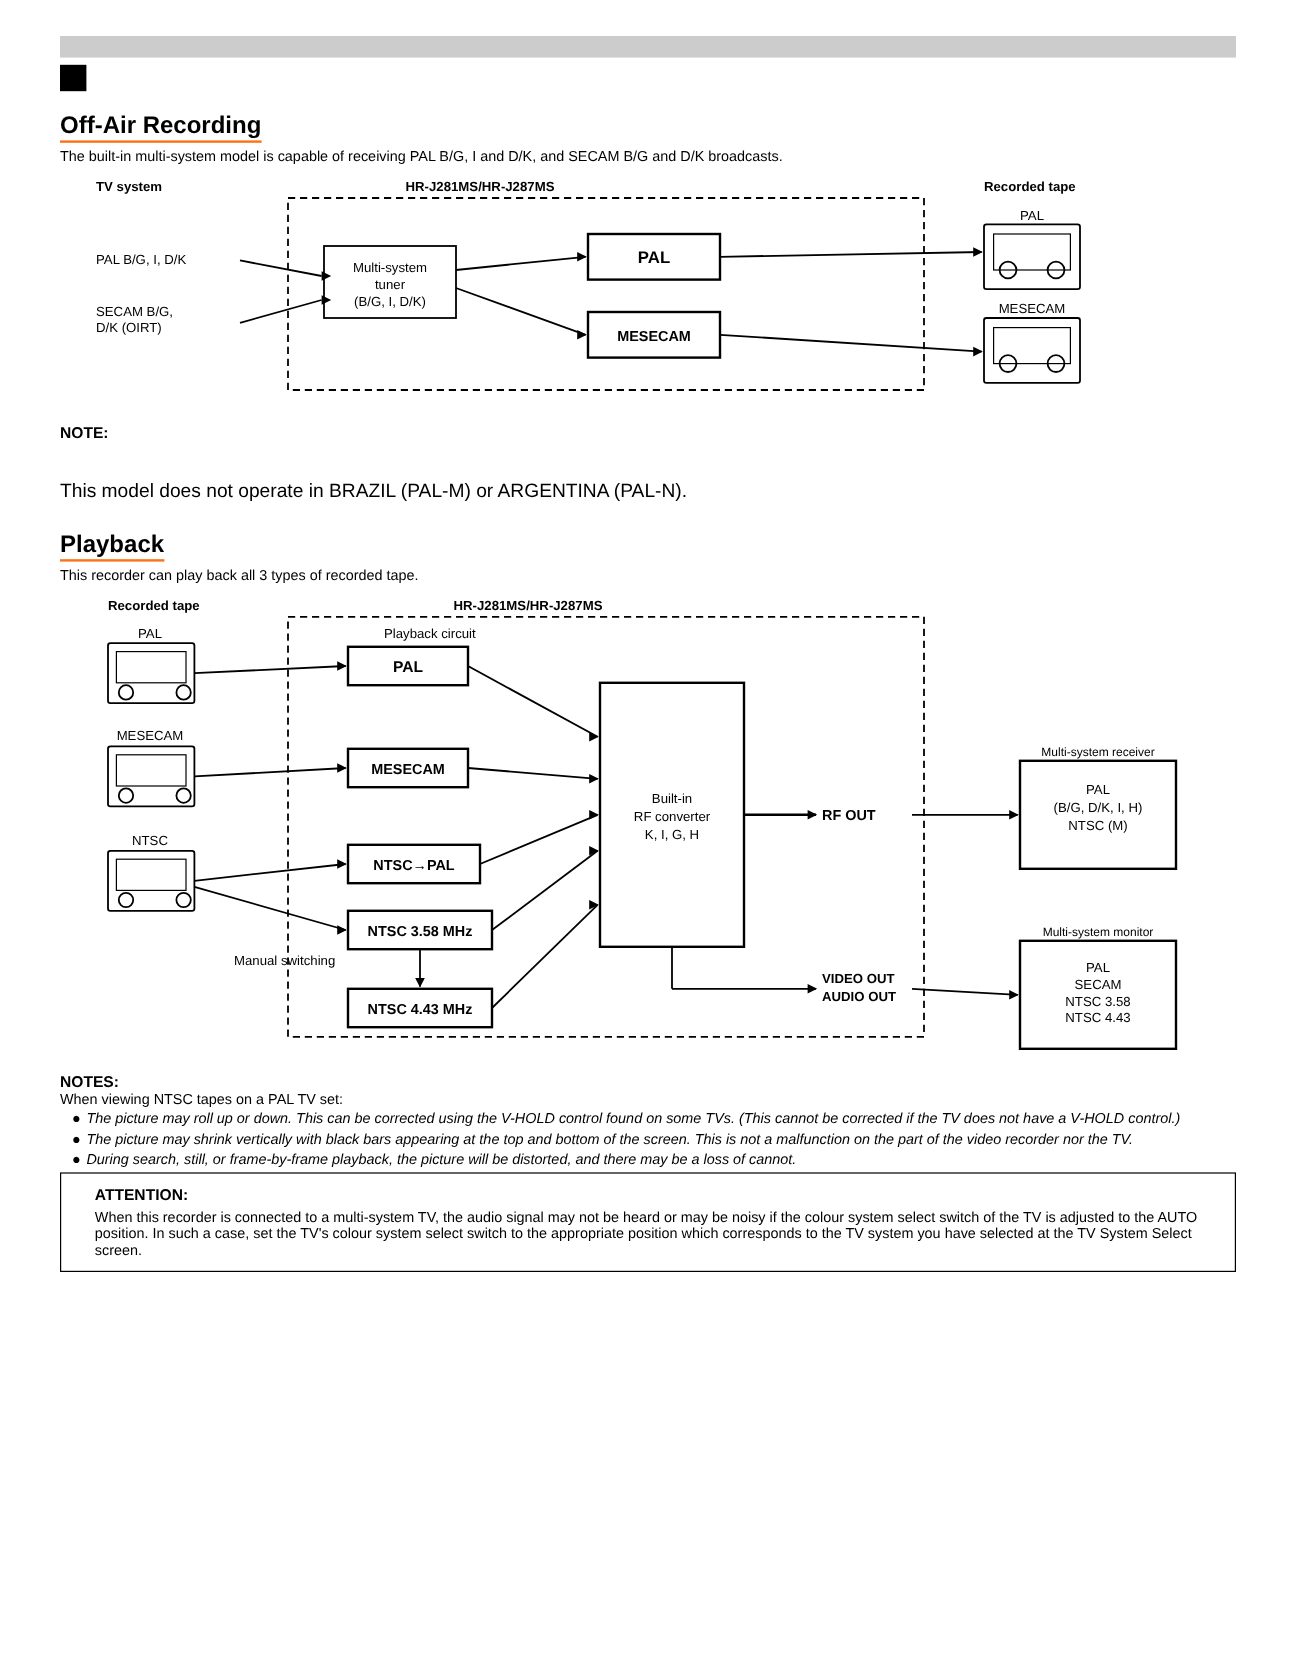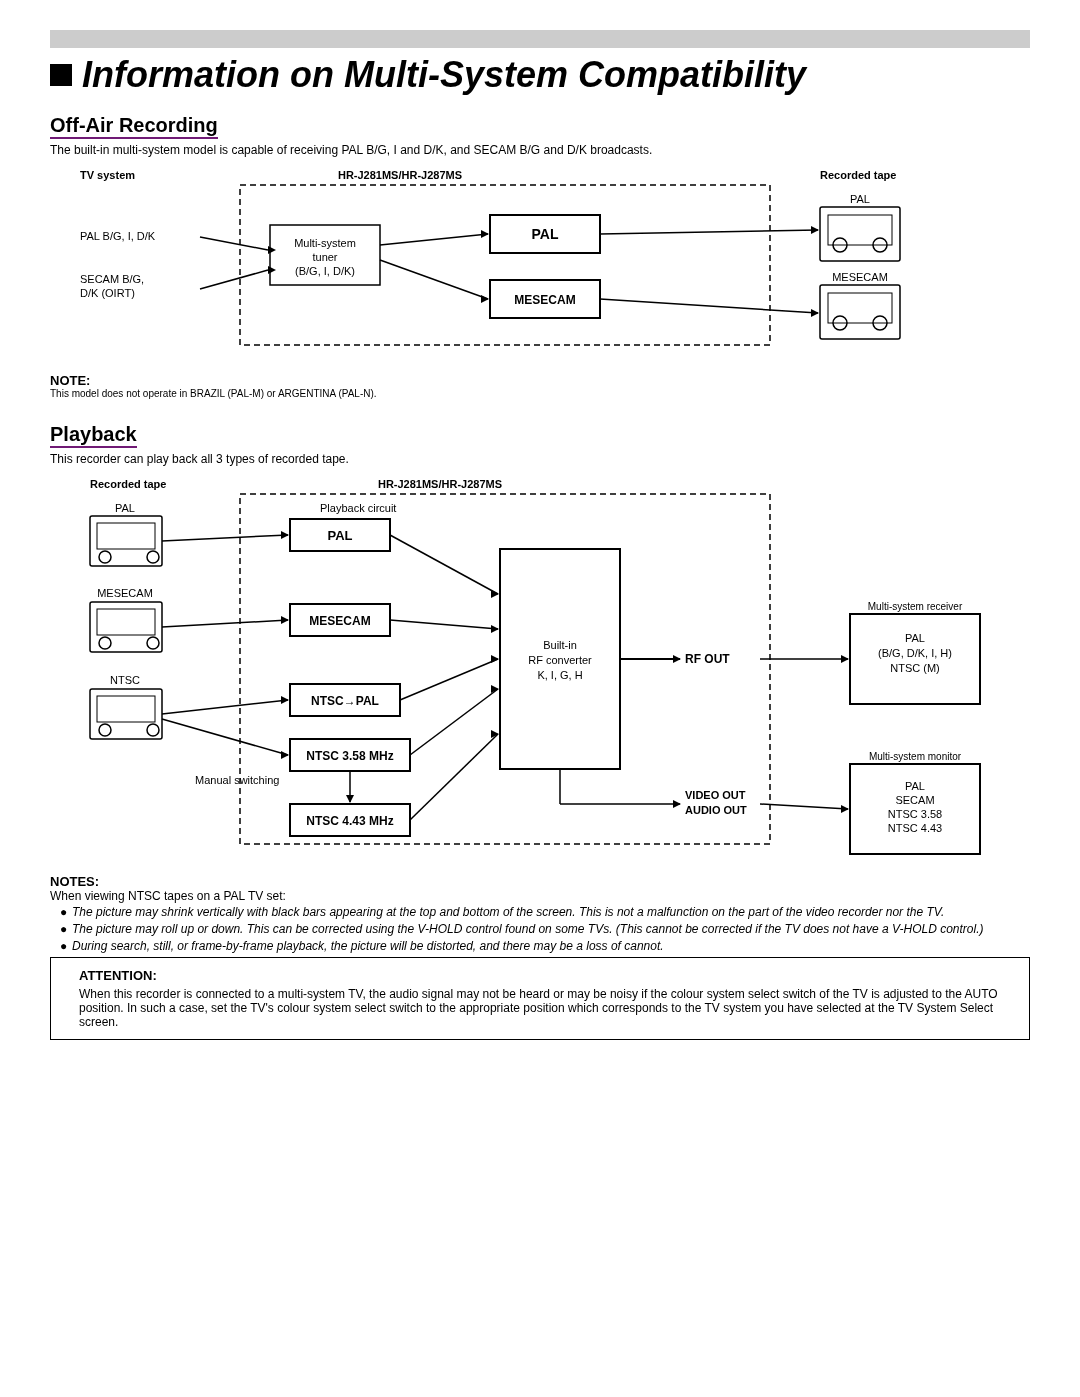--- a/index.html
+++ b/index.html
@@ -36,21 +36,21 @@
       font-size: 36px;
       font-style: italic;
       font-weight: bold;
       font-family: Arial, Helvetica, sans-serif;
     }
 
     
     .section-title {
       font-size: 20px;
       font-weight: bold;
-      border-bottom: 2px solid #701a75;
+      border-bottom: 2px solid #f97316;
       display: inline-block;
       margin-bottom: 4px;
     }
     .section-desc {
       font-size: 12px;
       margin-bottom: 8px;
     }
 
     
     .offair-diagram {
@@ -65,21 +65,22 @@
 
     
     .note-block {
       margin-bottom: 24px;
     }
     .note-title {
       font-weight: bold;
       font-size: 13px;
     }
     .note-text {
-      font-size: 10px;
+      font-size: 16px;
+      margin-top: 33px;
     }
 
     
     .playback-diagram {
       position: relative;
       height: 390px;
       margin-bottom: 10px;
     }
     .playback-diagram svg {
       width: 100%;
@@ -128,21 +129,20 @@
       margin-bottom: 4px;
     }
   </style>
 </head>
 <body>
 
 <div class="header-bar"></div>
 
 <div class="title-block">
   <div class="title-square"></div>
-  <div class="main-title">Information on Multi-System Compatibility</div>
 </div>
 
 <div>
   <div class="section-title">Off-Air Recording</div>
   <div class="section-desc">The built-in multi-system model is capable of receiving PAL B/G, I and D/K, and SECAM B/G and D/K broadcasts.</div>
 
   
   <div class="offair-diagram">
     <svg viewBox="0 0 960 200" xmlns="http://www.w3.org/2000/svg" style="overflow:visible">
 
@@ -315,22 +315,22 @@
       <line x1="700" y1="330" x2="788" y2="335" stroke="#000" stroke-width="1.5"></line>
       <polygon points="781,331 781,339 789,335" fill="#000"></polygon>
     </svg>
   </div>
 </div>
 
 <div class="notes-section">
   <div class="notes-title">NOTES:</div>
   <div class="notes-intro">When viewing NTSC tapes on a PAL TV set:</div>
   <ul class="notes-list">
+    <li>The picture may roll up or down. This can be corrected using the V-HOLD control found on some TVs. (This cannot be corrected if the TV does not have a V-HOLD control.)</li>
     <li>The picture may shrink vertically with black bars appearing at the top and bottom of the screen. This is not a malfunction on the part of the video recorder nor the TV.</li>
-    <li>The picture may roll up or down. This can be corrected using the V-HOLD control found on some TVs. (This cannot be corrected if the TV does not have a V-HOLD control.)</li>
     <li>During search, still, or frame-by-frame playback, the picture will be distorted, and there may be a loss of cannot.</li>
   </ul>
 </div>
 
 <div class="attention-box">
   <div class="attention-title">ATTENTION:</div>
   <div>When this recorder is connected to a multi-system TV, the audio signal may not be heard or may be noisy if the colour system select switch of the TV is adjusted to the AUTO position. In such a case, set the TV's colour system select switch to the appropriate position which corresponds to the TV system you have selected at the TV System Select screen.</div>
 </div>
 
 </body></html>

